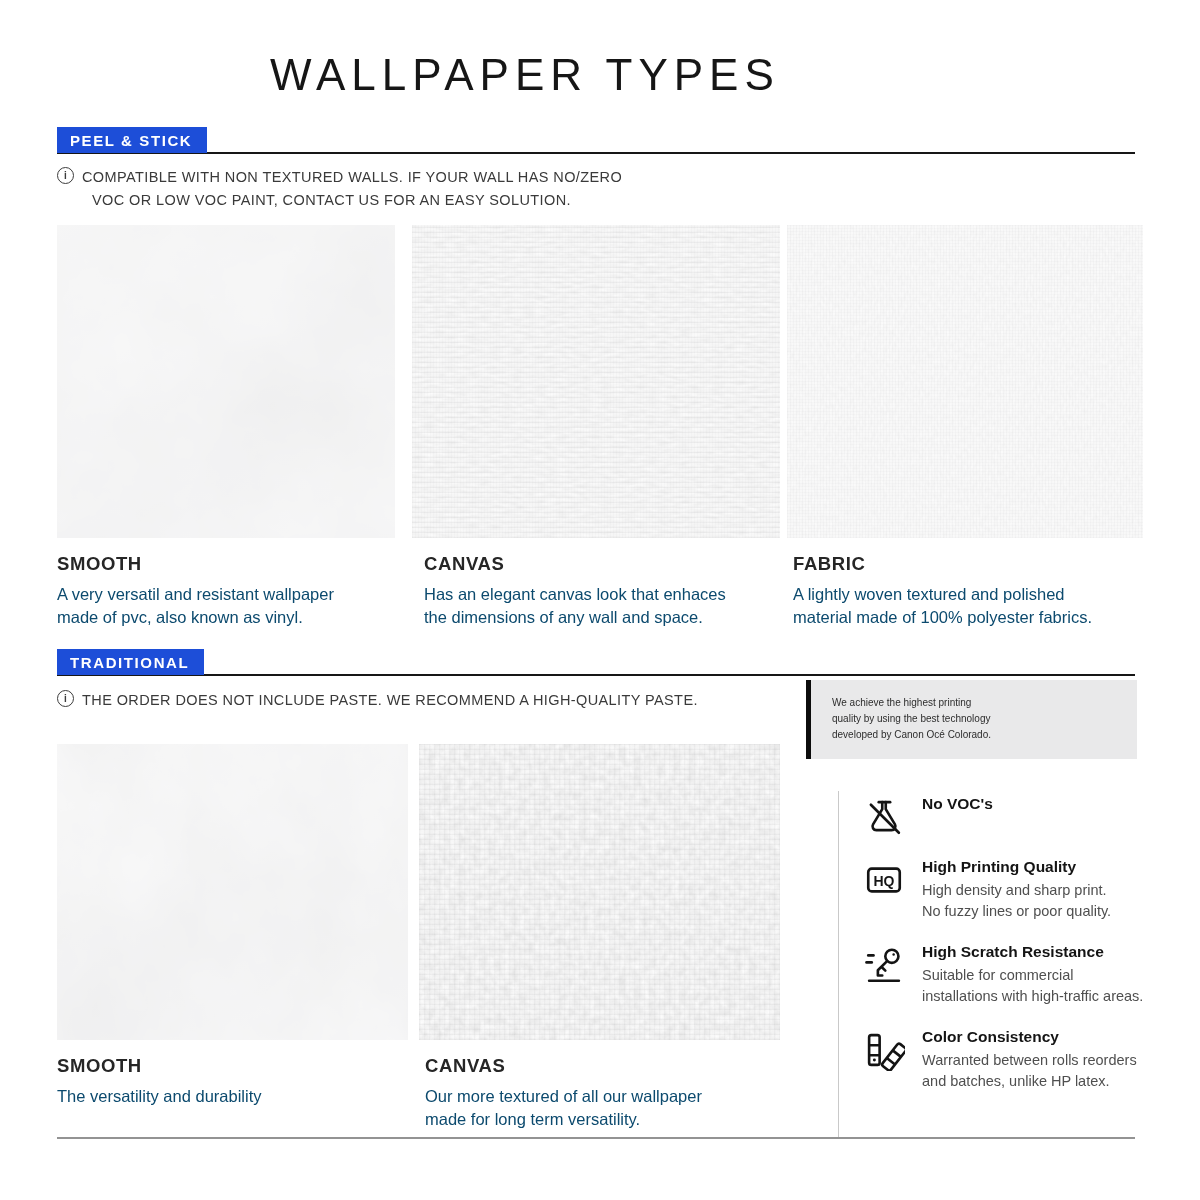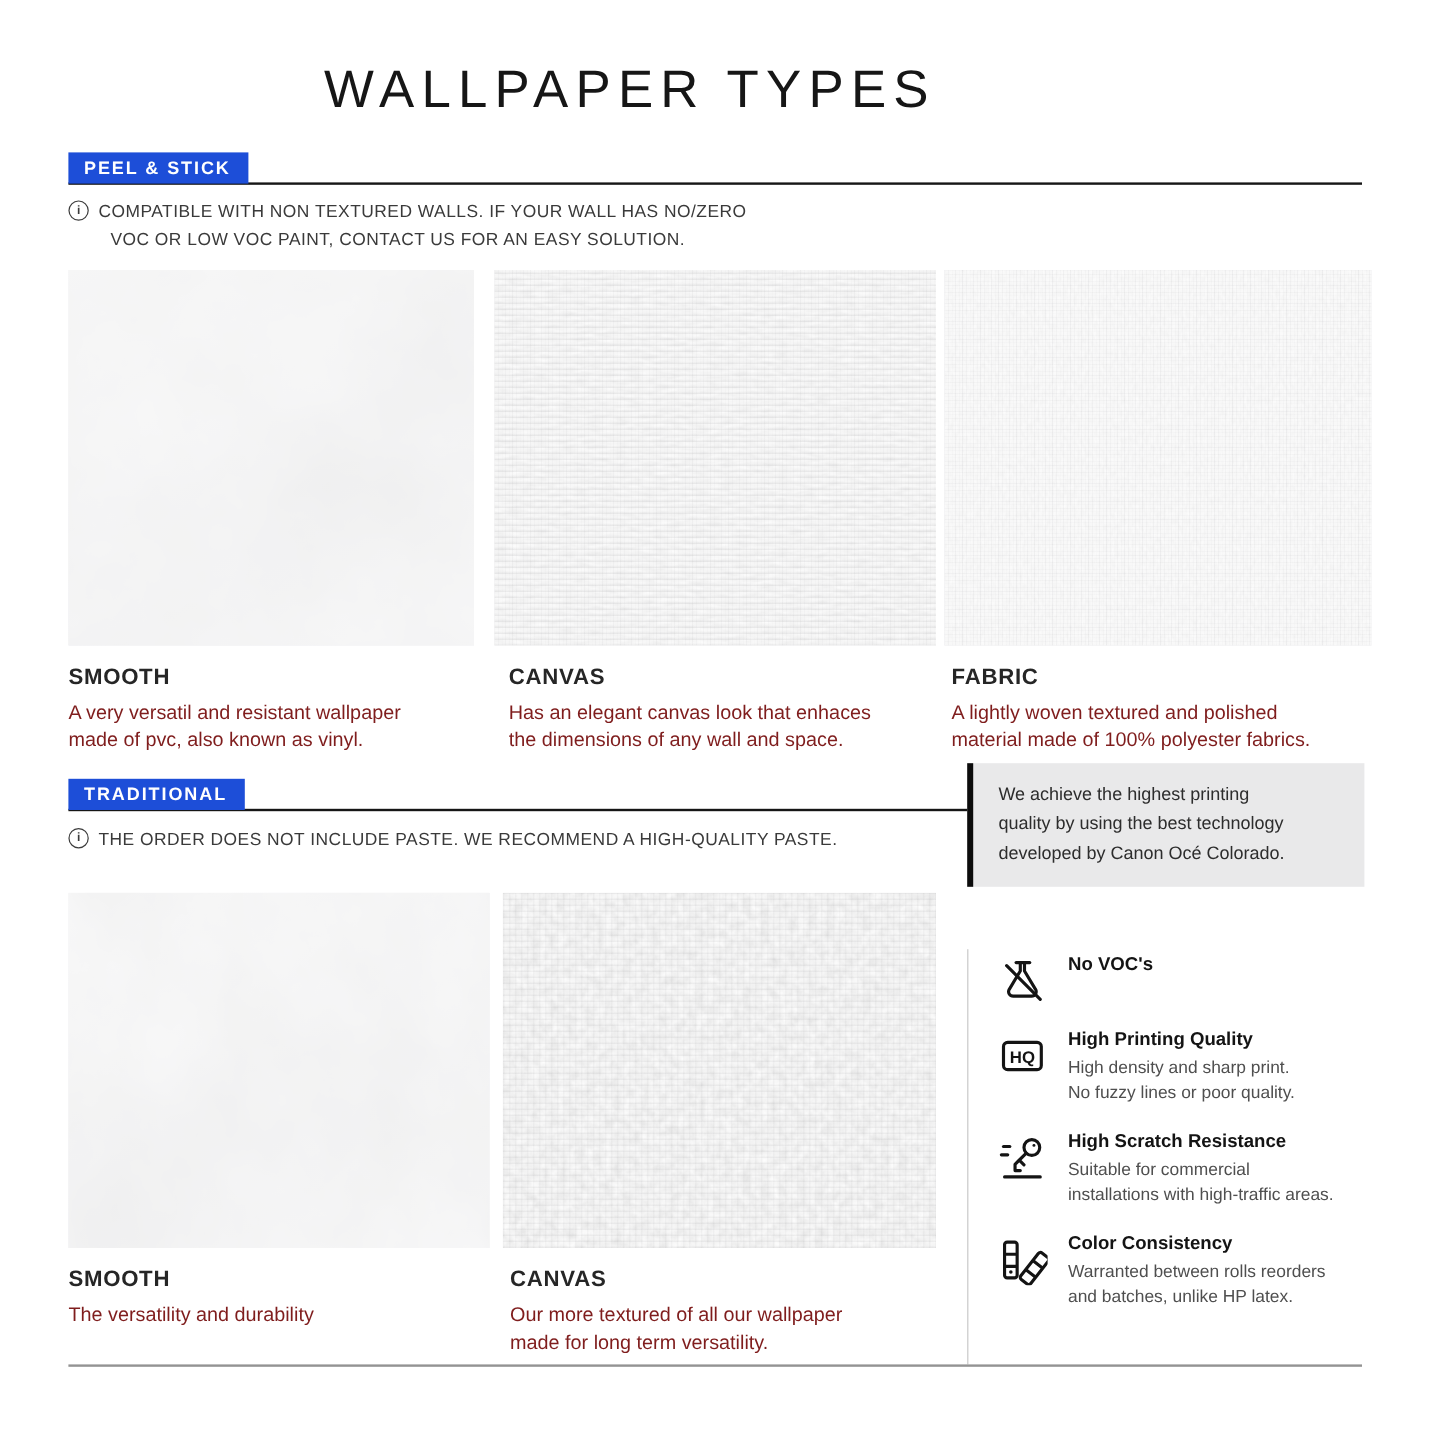--- a/index.html
+++ b/index.html
@@ -59,32 +59,32 @@
   }
   .pat-rough{
     background-image:
       repeating-linear-gradient(0deg, rgba(105,105,110,0.09) 0px, rgba(255,255,255,0) 2px, rgba(255,255,255,0) 5px),
       repeating-linear-gradient(90deg, rgba(105,105,110,0.07) 0px, rgba(255,255,255,0) 2px, rgba(255,255,255,0) 5px);
   }
   .swatch-name{
     margin-top:15px;font-size:18.5px;font-weight:700;letter-spacing:0.6px;color:#262626;
   }
   .swatch-desc{
-    margin-top:8px;font-size:16.5px;line-height:1.42;color:#7f1d1d;white-space:nowrap;
+    margin-top:8px;font-size:16.5px;line-height:1.42;color:#0c4a6e;white-space:nowrap;
   }
 
   
   .quote-box{
-    left:806px;top:636px;width:331px;box-sizing:border-box;
+    left:806px;top:680px;width:331px;box-sizing:border-box;
     background:#e9e9ea;border-left:5px solid #0c0c0c;
     padding:15px 16px 15px 21px;
-    font-size:15px;line-height:1.62;color:#2d2d2d;
+    font-size:10px;line-height:1.62;color:#2d2d2d;
   }
   .features{
-    left:806px;top:791px;width:334px;height:346px;box-sizing:border-box;
+    left:838px;top:791px;width:334px;height:346px;box-sizing:border-box;
     border-left:1px solid #c9c9c9;padding-left:24px;padding-top:4px;
   }
   .feature{display:flex;gap:17px;margin-bottom:20px;}
   .f-icon{flex:0 0 auto;width:42px;height:42px;margin-top:1px;}
   .f-icon svg{width:42px;height:42px;display:block;}
   .f-title{font-size:15.5px;font-weight:700;color:#141414;margin-bottom:4px;}
   .f-desc{font-size:14.5px;line-height:1.48;color:#4f4f4f;white-space:nowrap;}
 
   .bottom-rule{left:57px;top:1137px;width:1078px;height:2px;background:#939393;}
 

